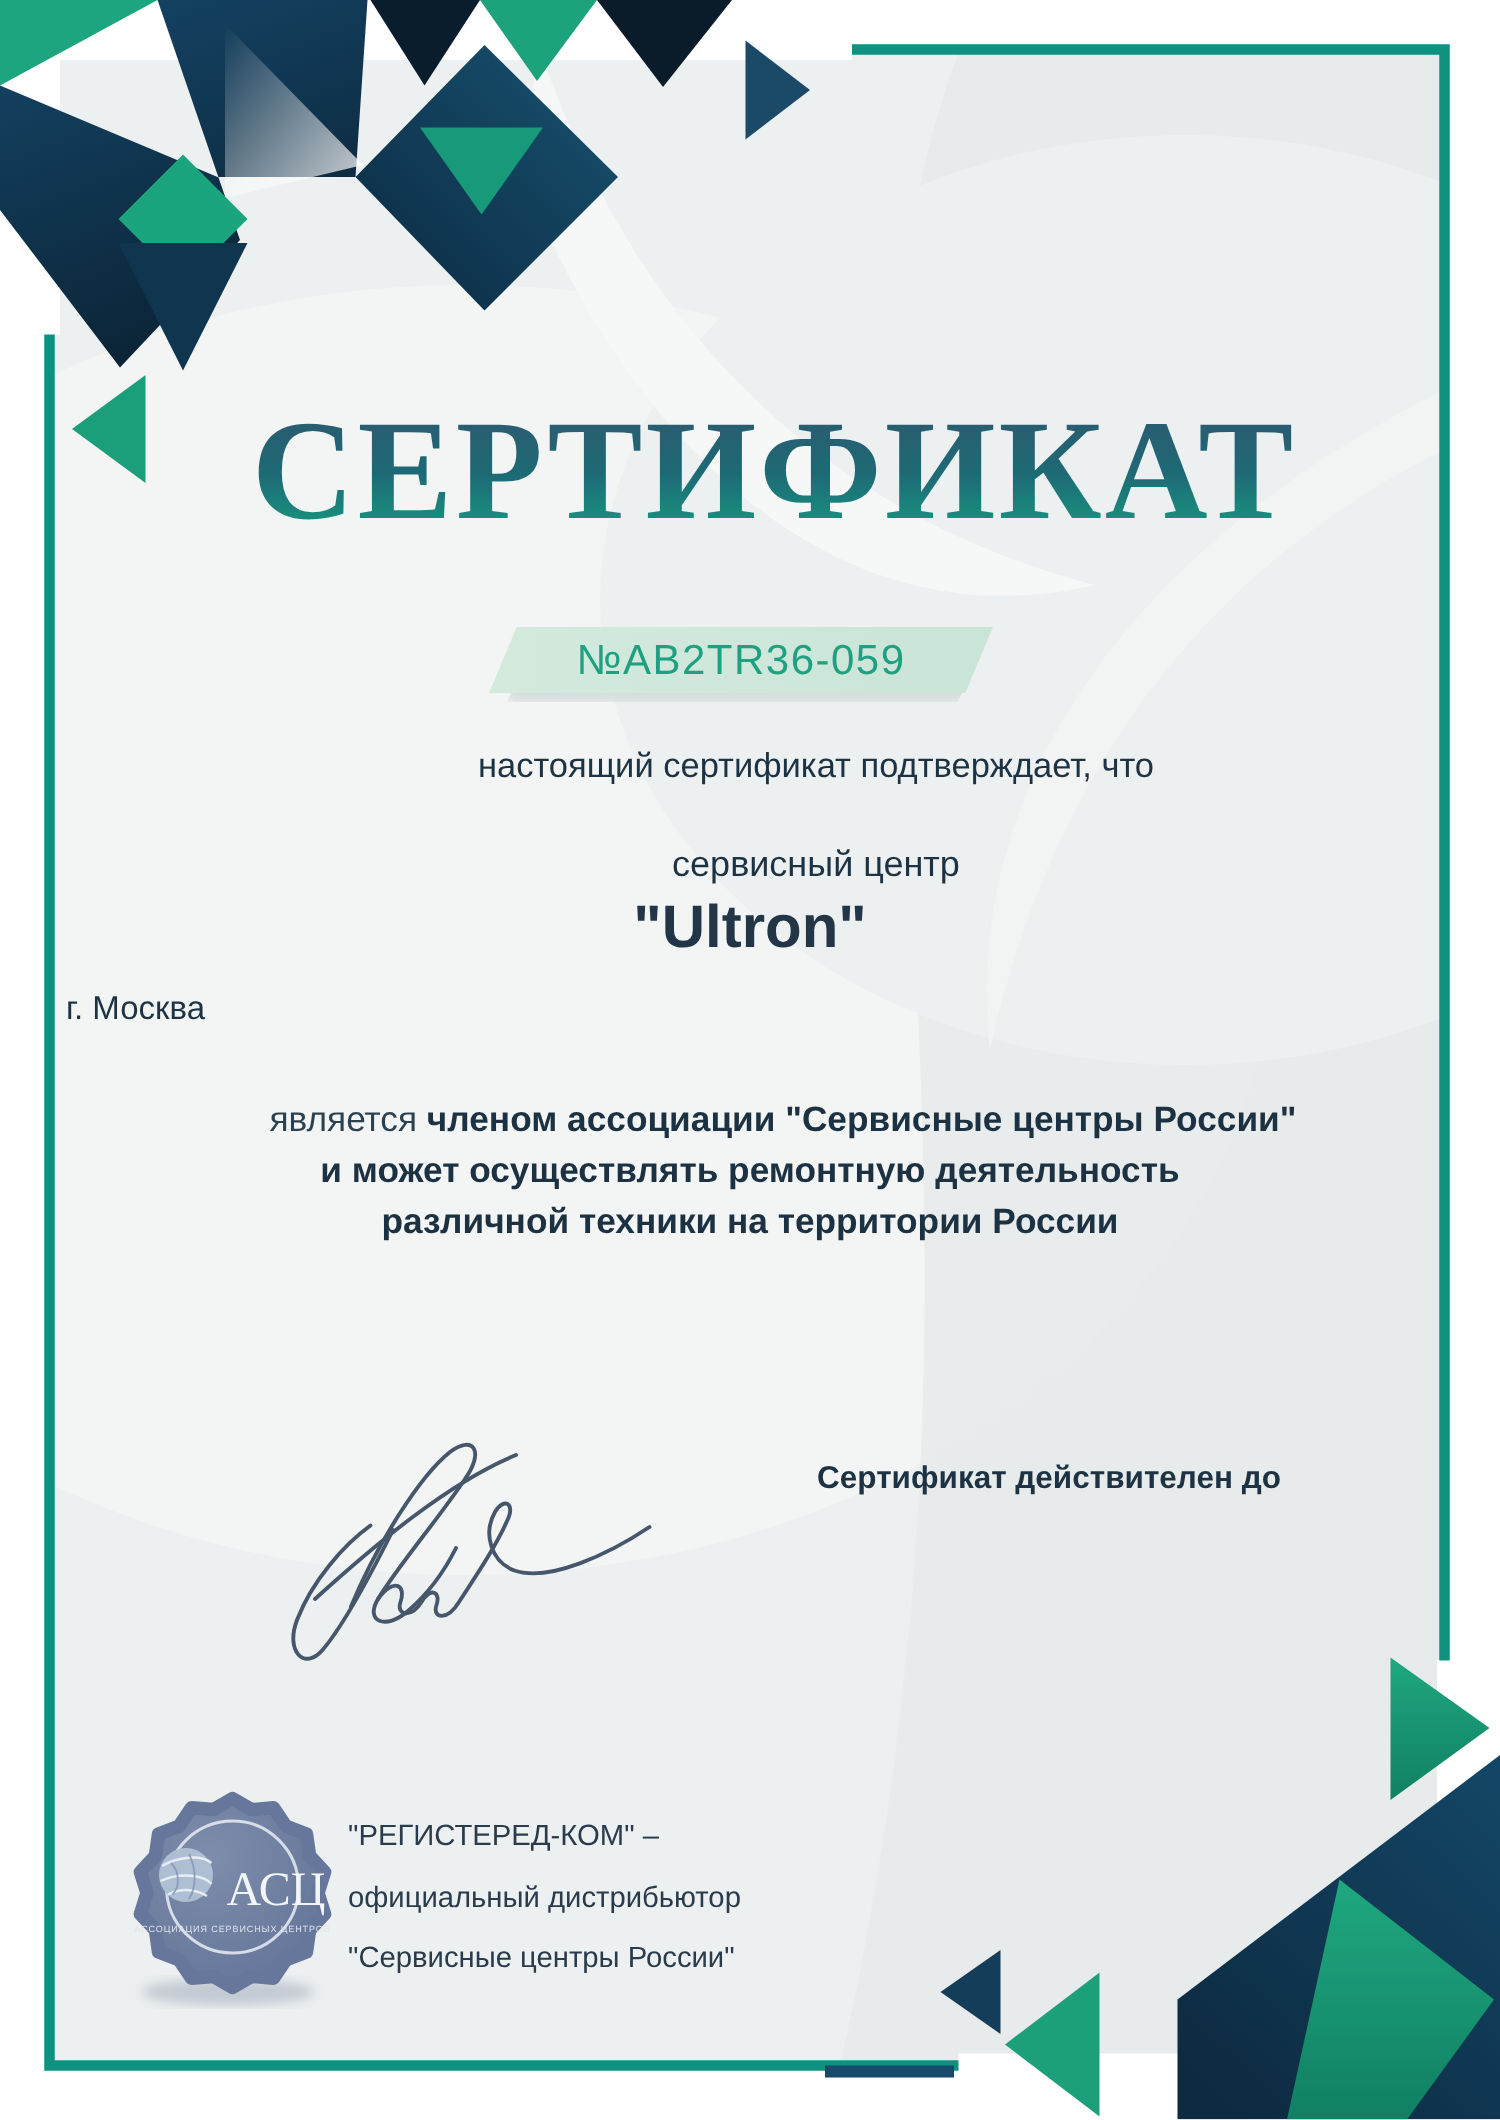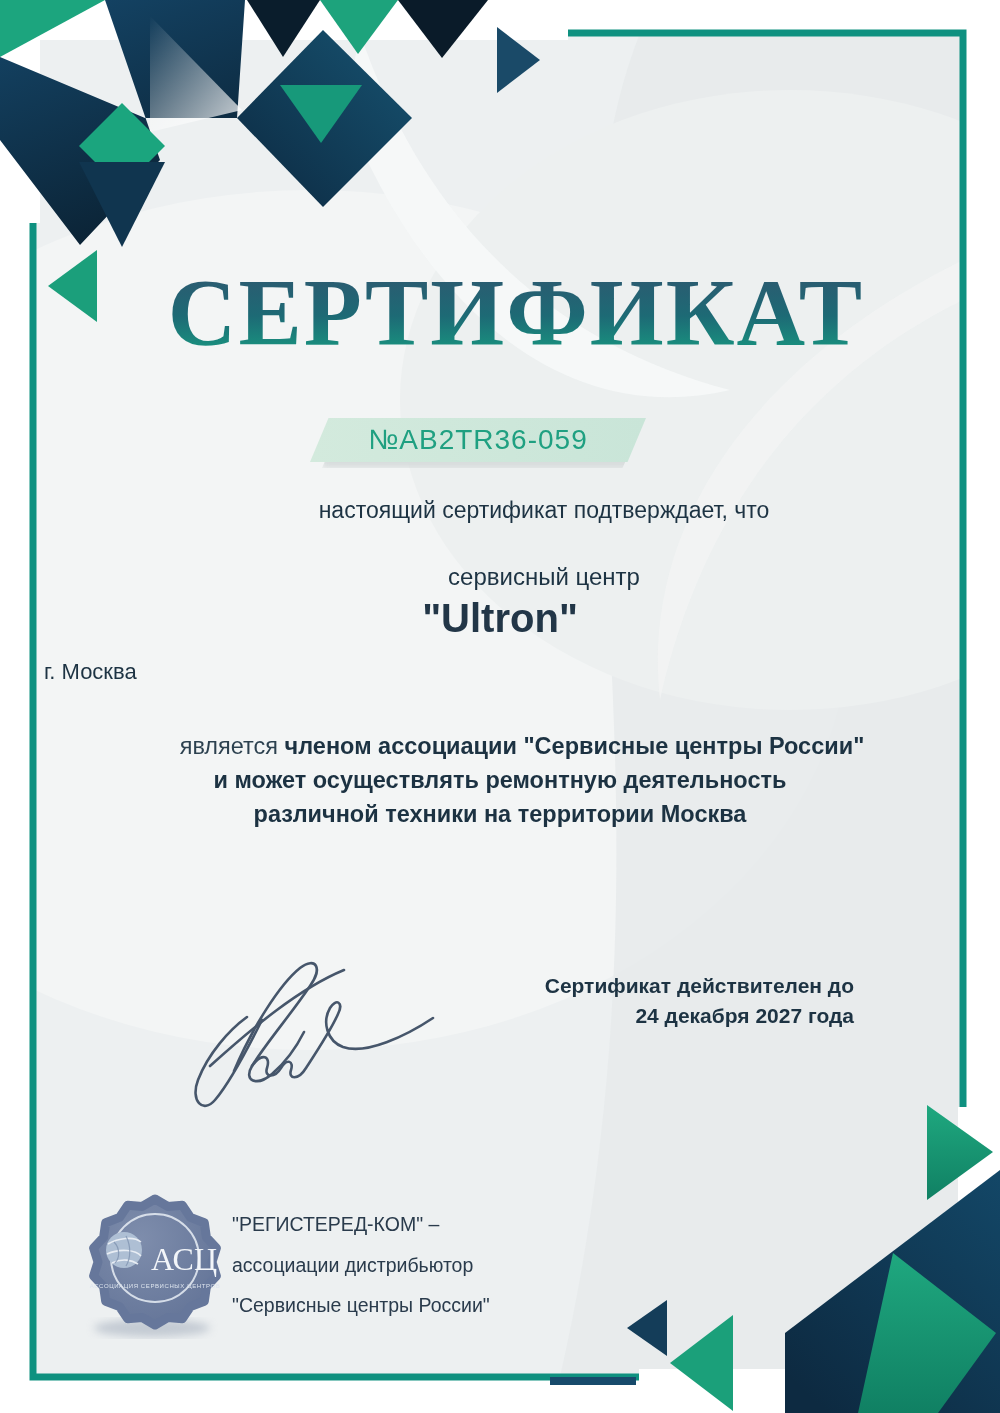--- a/index.html
+++ b/index.html
@@ -14,21 +14,21 @@
   .title{
     left:0;top:264px;width:1000px;text-align:center;
     font-family:"Liberation Serif","DejaVu Serif",serif;
     font-weight:bold;font-size:95px;letter-spacing:2px;line-height:1.05;
     color:#1e6e77;
     background:linear-gradient(180deg,#30566f 0%,#1d6a75 52%,#17a283 100%);
     -webkit-background-clip:text;background-clip:text;padding-left:16px;
     -webkit-text-fill-color:transparent;
   }
 
-  .banner-wrap{left:310px;top:418px;width:336px;height:44px;}
+  .banner-wrap{left:326px;top:418px;width:336px;height:44px;}
   .banner-shadow{
     position:absolute;left:12px;top:10px;width:318px;height:40px;
     background:#d7dcdc;filter:blur(3px);
     clip-path:polygon(5.5% 0%,100% 0%,94.5% 100%,0% 100%);
   }
   .banner{
     position:absolute;left:0;top:0;width:100%;height:100%;
     background:linear-gradient(90deg,#d3eadd 0%,#c9e5d8 100%);
     clip-path:polygon(5.5% 0%,100% 0%,94.5% 100%,0% 100%);
     display:flex;align-items:center;justify-content:center;
@@ -166,27 +166,26 @@
   <div class="abs txt recipient-type">сервисный центр</div>
   <div class="abs recipient-name">"Ultron"</div>
   <div class="abs txt recipient-city">г. Москва</div>
 
   <div class="abs statement">
     <div>
       <span class="lead">является</span>
       <span class="strong">членом ассоциации "Сервисные центры России"</span>
     </div>
     <div class="strong">и может осуществлять ремонтную деятельность</div>
-    <div class="strong">различной техники на территории Москва</div>
+    <div class="strong">различной техники на территории России</div>
   </div>
 
   <div class="abs validity">
     <div>Сертификат действителен до</div>
-    <div>24 декабря 2027 года</div>
   </div>
 
   <div class="abs issuer">
     <div>"РЕГИСТЕРЕД-КОМ" –</div>
-    <div>ассоциации дистрибьютор</div>
+    <div>официальный дистрибьютор</div>
     <div>"Сервисные центры России"</div>
   </div>
 
 </div>
 
 </body></html>

